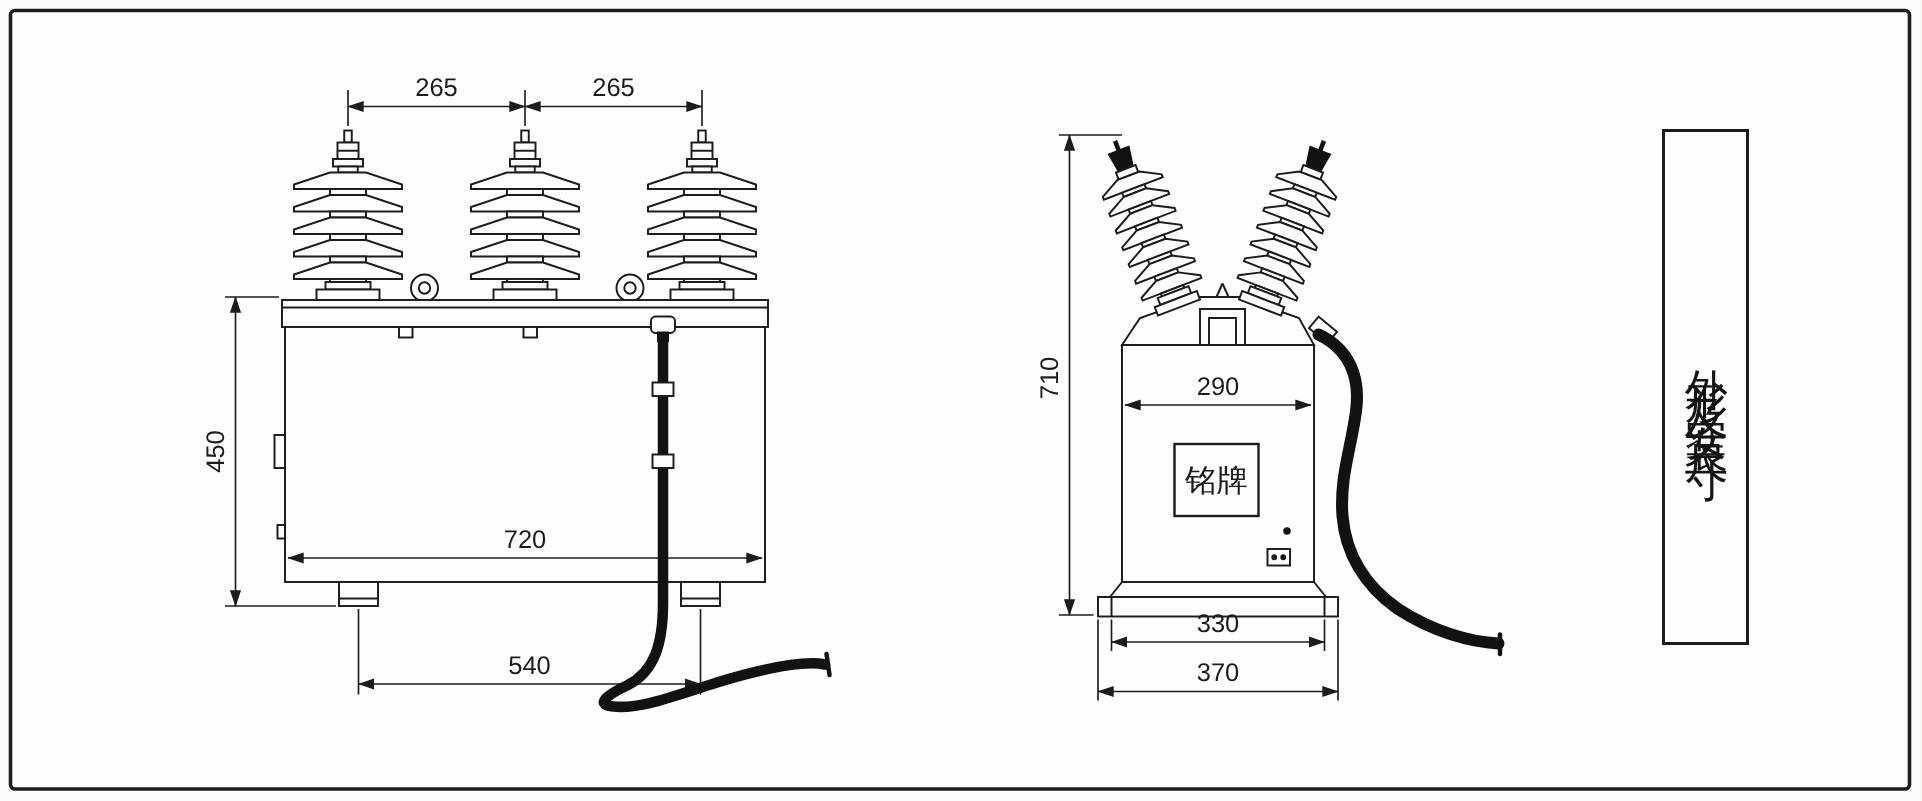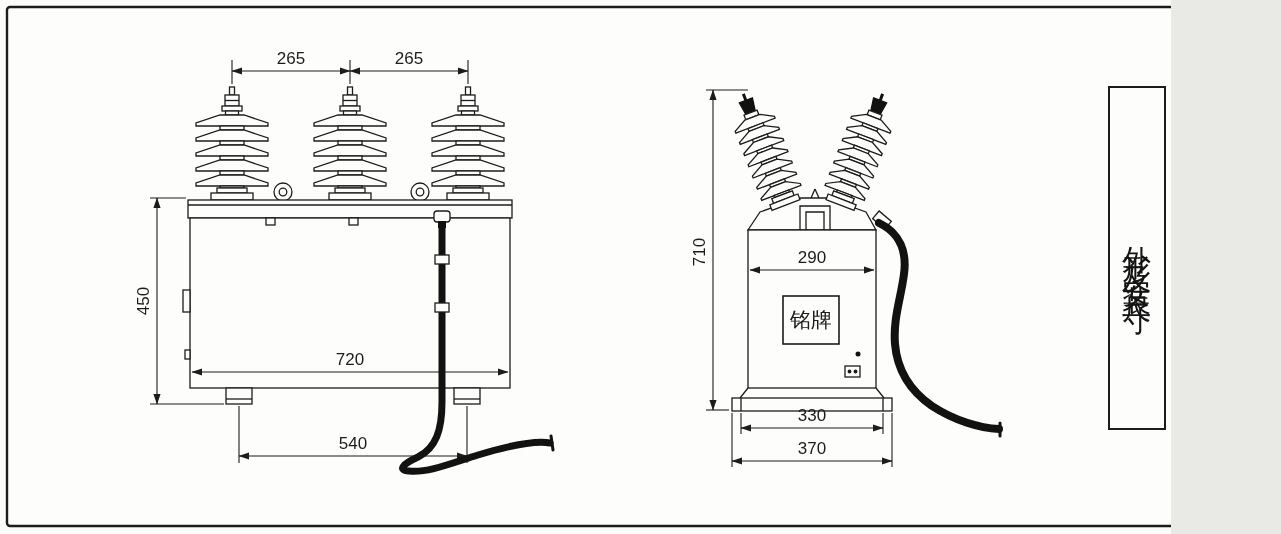--- a/index.html
+++ b/index.html
@@ -1,17 +1,17 @@
 <!DOCTYPE html>
 <html><head>
 <meta charset="utf-8">
 <style>
   html,body{margin:0;padding:0;background:#e9e9e5;}
   .stage{
-    position:relative;width:1171px;height:534px;background:#fbfbf9;
+    position:relative;width:1281px;height:534px;background:#fbfbf9;
     font-family:"Liberation Sans","DejaVu Sans",sans-serif;overflow:hidden;
   }
   .stage svg{position:absolute;left:0;top:0;}
   .frame{fill:#fdfdfc;stroke:#1c1c1c;stroke-width:2.4;}
   .part{fill:#fdfdfc;stroke:#1c1c1c;stroke-width:1.3;}
   .dim{stroke:#1c1c1c;stroke-width:1.1;fill:none;}
   .dim text{fill:#1c1c1c;stroke:none;font-size:17px;text-anchor:middle;}
   .cable{fill:none;stroke:#121212;stroke-width:7;stroke-linecap:round;stroke-linejoin:round;}
   .cable-thick{stroke-width:8;}
   .cable-end{stroke:#121212;stroke-width:3;stroke-linecap:round;}

